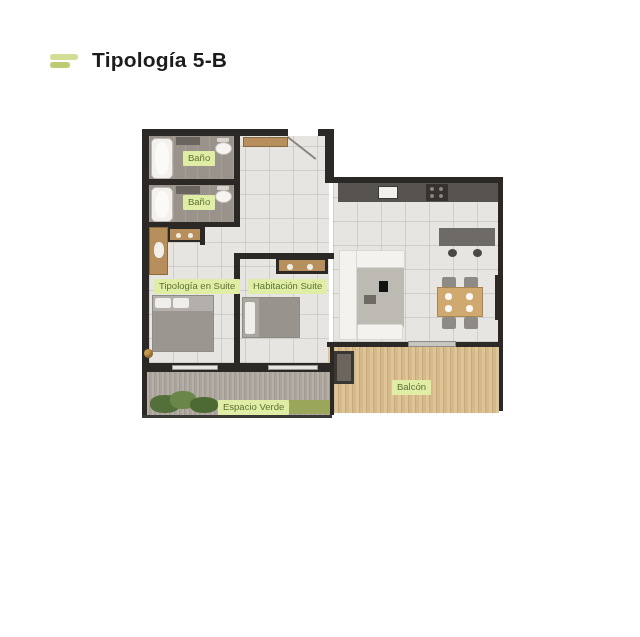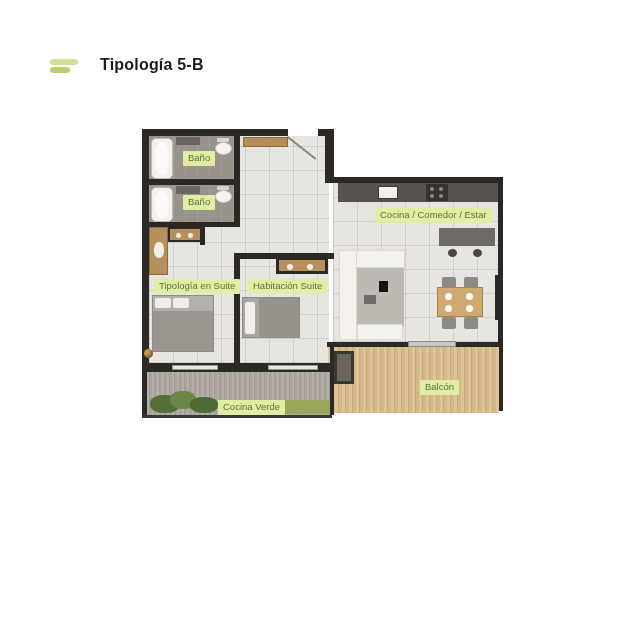--- a/index.html
+++ b/index.html
@@ -5,21 +5,21 @@
   html,body{margin:0;padding:0;background:#fff;}
   .page{position:relative;width:640px;height:637px;background:#ffffff;overflow:hidden;
         font-family:"Liberation Sans",sans-serif;}
   .abs{position:absolute;}
 
   
   .header{position:absolute;left:50px;top:48px;display:flex;align-items:center;gap:12px;}
   .brand-icon{position:relative;width:30px;height:18px;}
   .brand-icon .b1{position:absolute;left:0;top:3px;width:28px;height:6px;border-radius:3px;background:var(--accent_bar_light);}
   .brand-icon .b2{position:absolute;left:0;top:11px;width:20px;height:6px;border-radius:3px;background:var(--accent_bar_dark);}
-  .title{margin:8px;font-size:16px;font-weight:700;color:var(--title_text);letter-spacing:0.2px;}
+  .title{margin:0;font-size:21px;font-weight:700;color:var(--title_text);letter-spacing:0.2px;}
 
   
   .plan{position:absolute;left:142px;top:123px;width:362px;height:296px;}
   .wall{position:absolute;background:var(--wall);}
   .tile{background-color:var(--floor);
         background-image:
           repeating-linear-gradient(0deg, rgba(120,115,108,0.20) 0 1px, transparent 1px 24px),
           repeating-linear-gradient(90deg, rgba(120,115,108,0.20) 0 1px, transparent 1px 24px);}
   .bathfloor{background-color:var(--floor_dark);
         background-image:repeating-linear-gradient(90deg, rgba(255,255,255,0.10) 0 1px, transparent 1px 12px);}
@@ -175,19 +175,18 @@
       <span class="dot" style="left:0px;top:6px;width:30px;height:18px;background:#54703a;border-radius:45%;"></span>
       <span class="dot" style="left:20px;top:2px;width:26px;height:18px;background:#6a8648;border-radius:45%;"></span>
       <span class="dot" style="left:40px;top:8px;width:28px;height:16px;background:#4d6a33;border-radius:45%;"></span>
     </div>
     <div class="abs" style="left:138px;top:277px;width:50px;height:14px;background:#9aa65a;"></div>
 
     <span class="tag" style="left:41px;top:28px;">Baño</span>
     <span class="tag" style="left:41px;top:72px;">Baño</span>
     <span class="tag" style="left:12px;top:156px;">Tipología en Suite</span>
     <span class="tag" style="left:106px;top:156px;">Habitación Suite</span>
-    <span class="tag" style="left:233px;top:85px;">Cocina / Comedor / Estar</span>
-    <span class="tag" style="left:250px;top:257px;margin-left:28px;">Balcón</span>
-    <span class="tag" style="left:76px;top:277px;">Cocina Verde</span>
+    <span class="tag" style="left:250px;top:257px;">Balcón</span>
+    <span class="tag" style="left:76px;top:277px;">Espacio Verde</span>
   </div>
 
 
 </div>
 
 </body></html>

